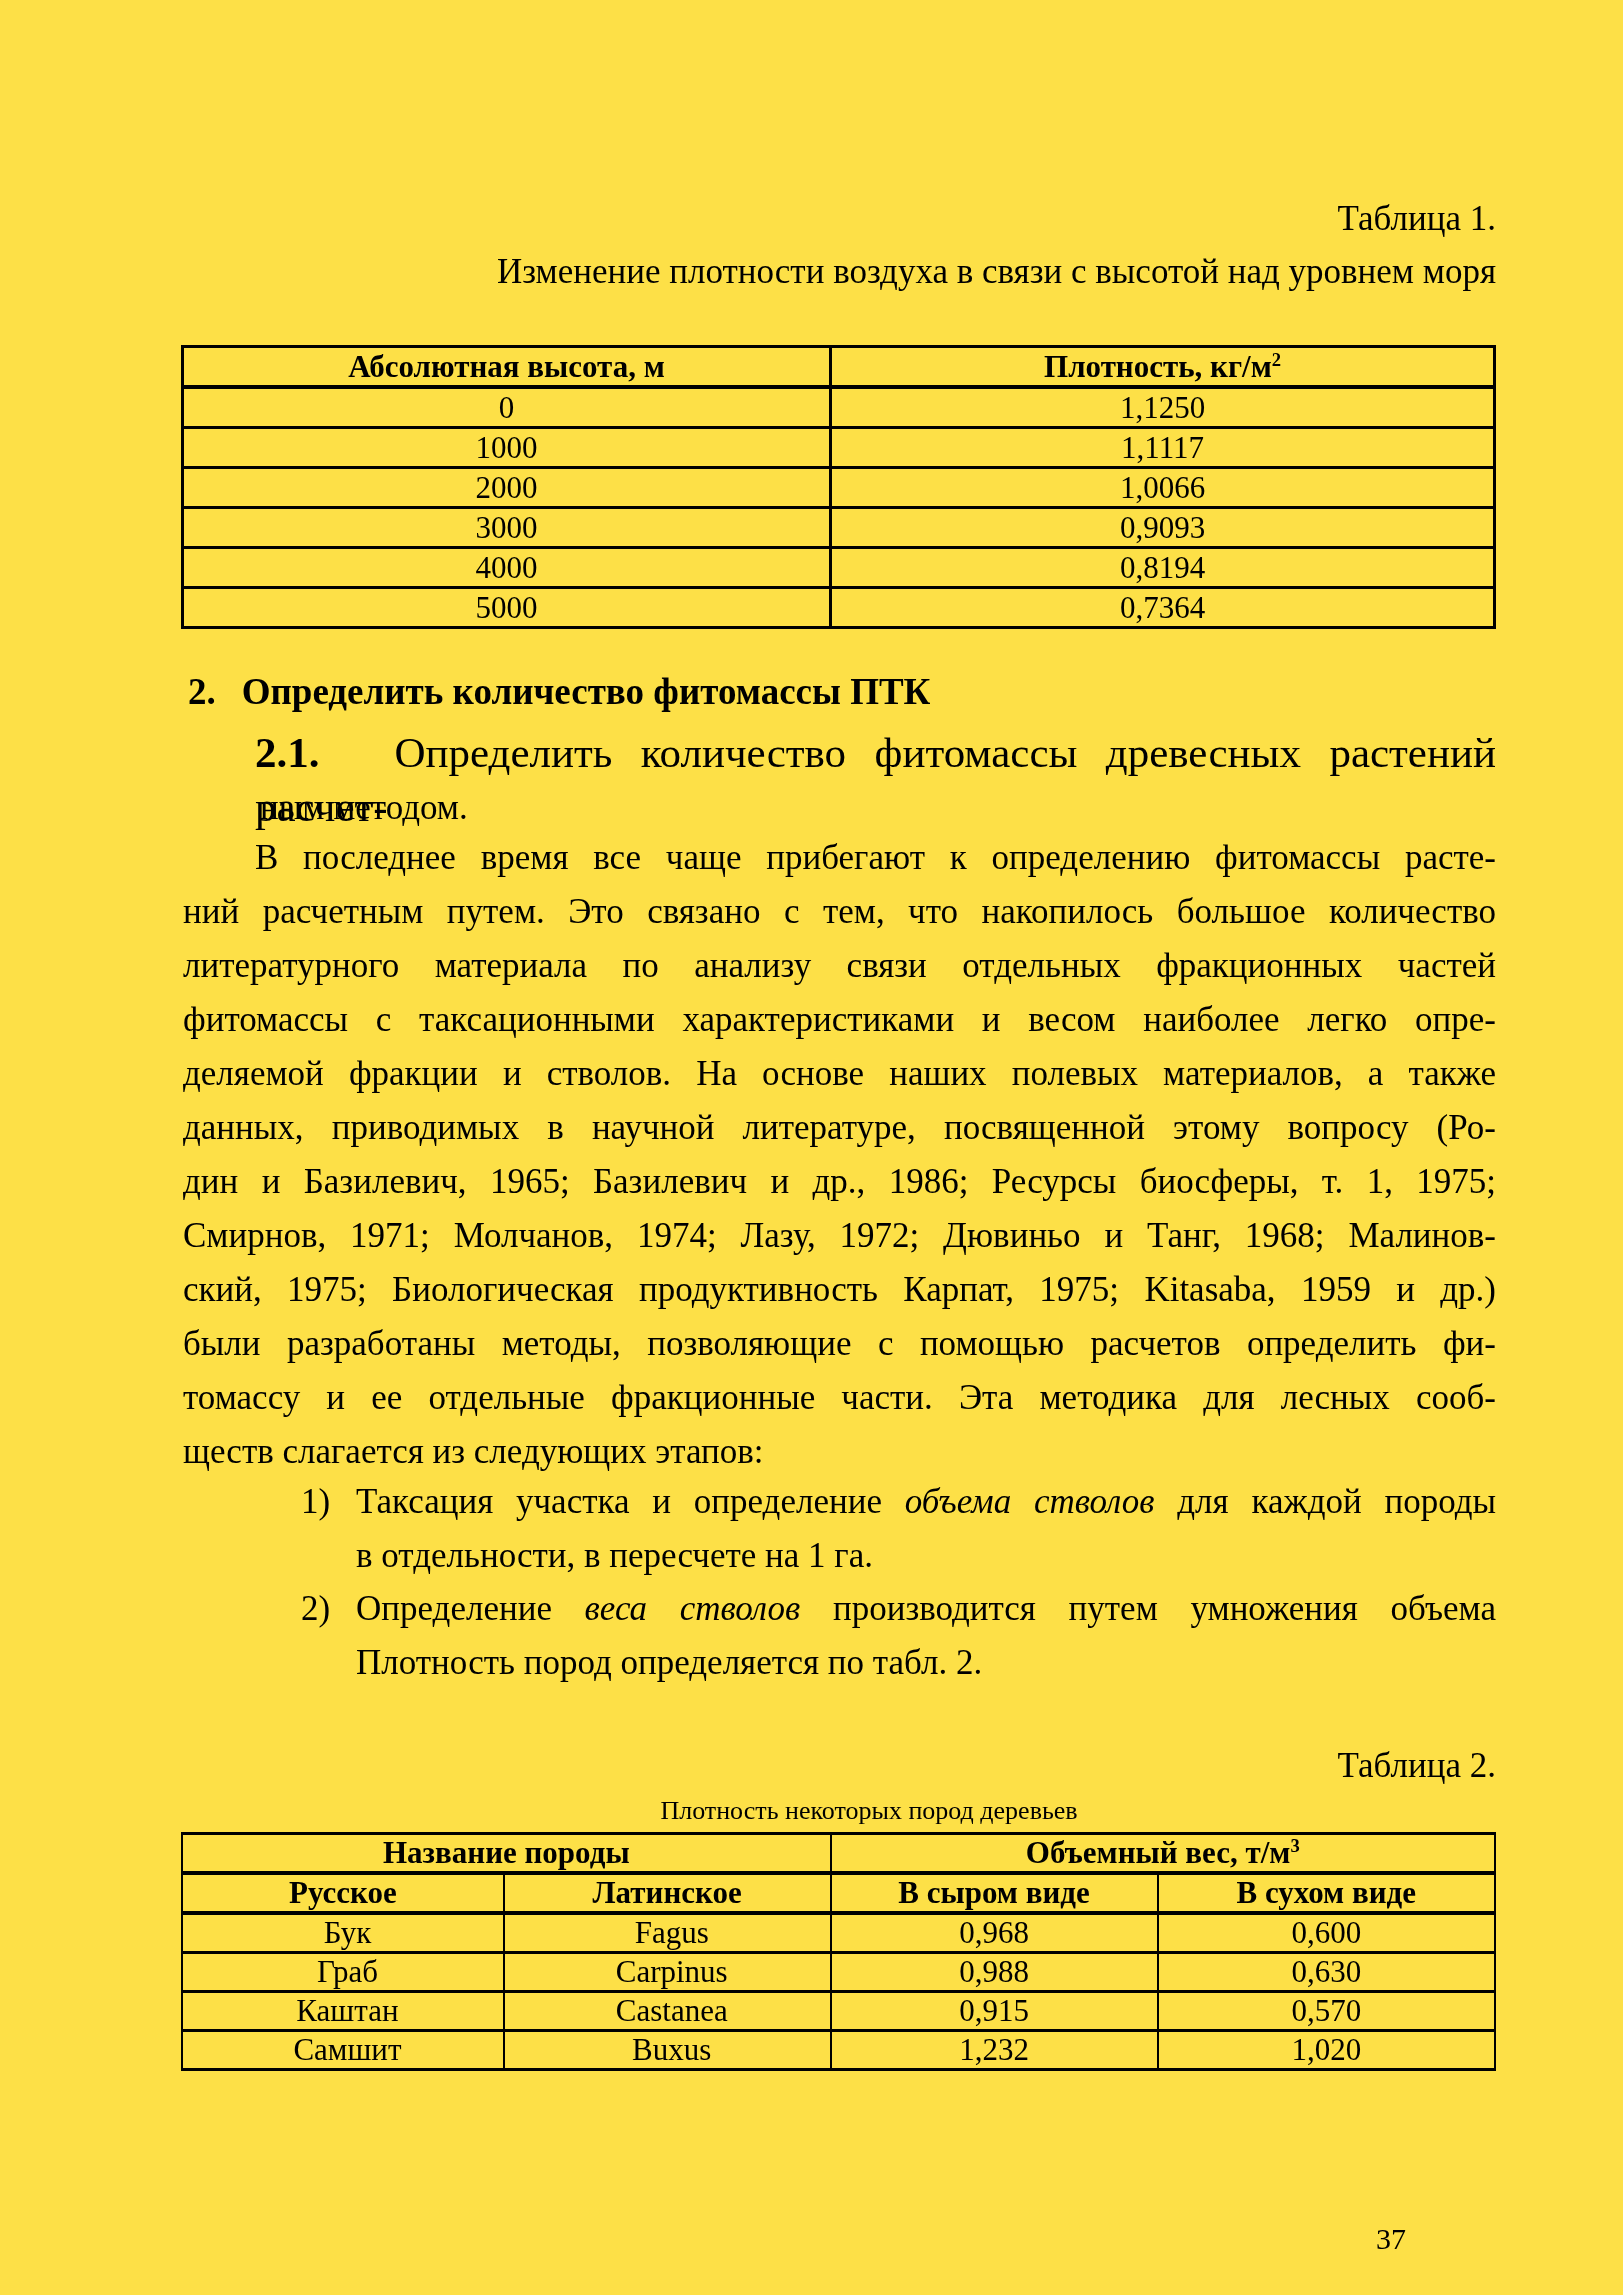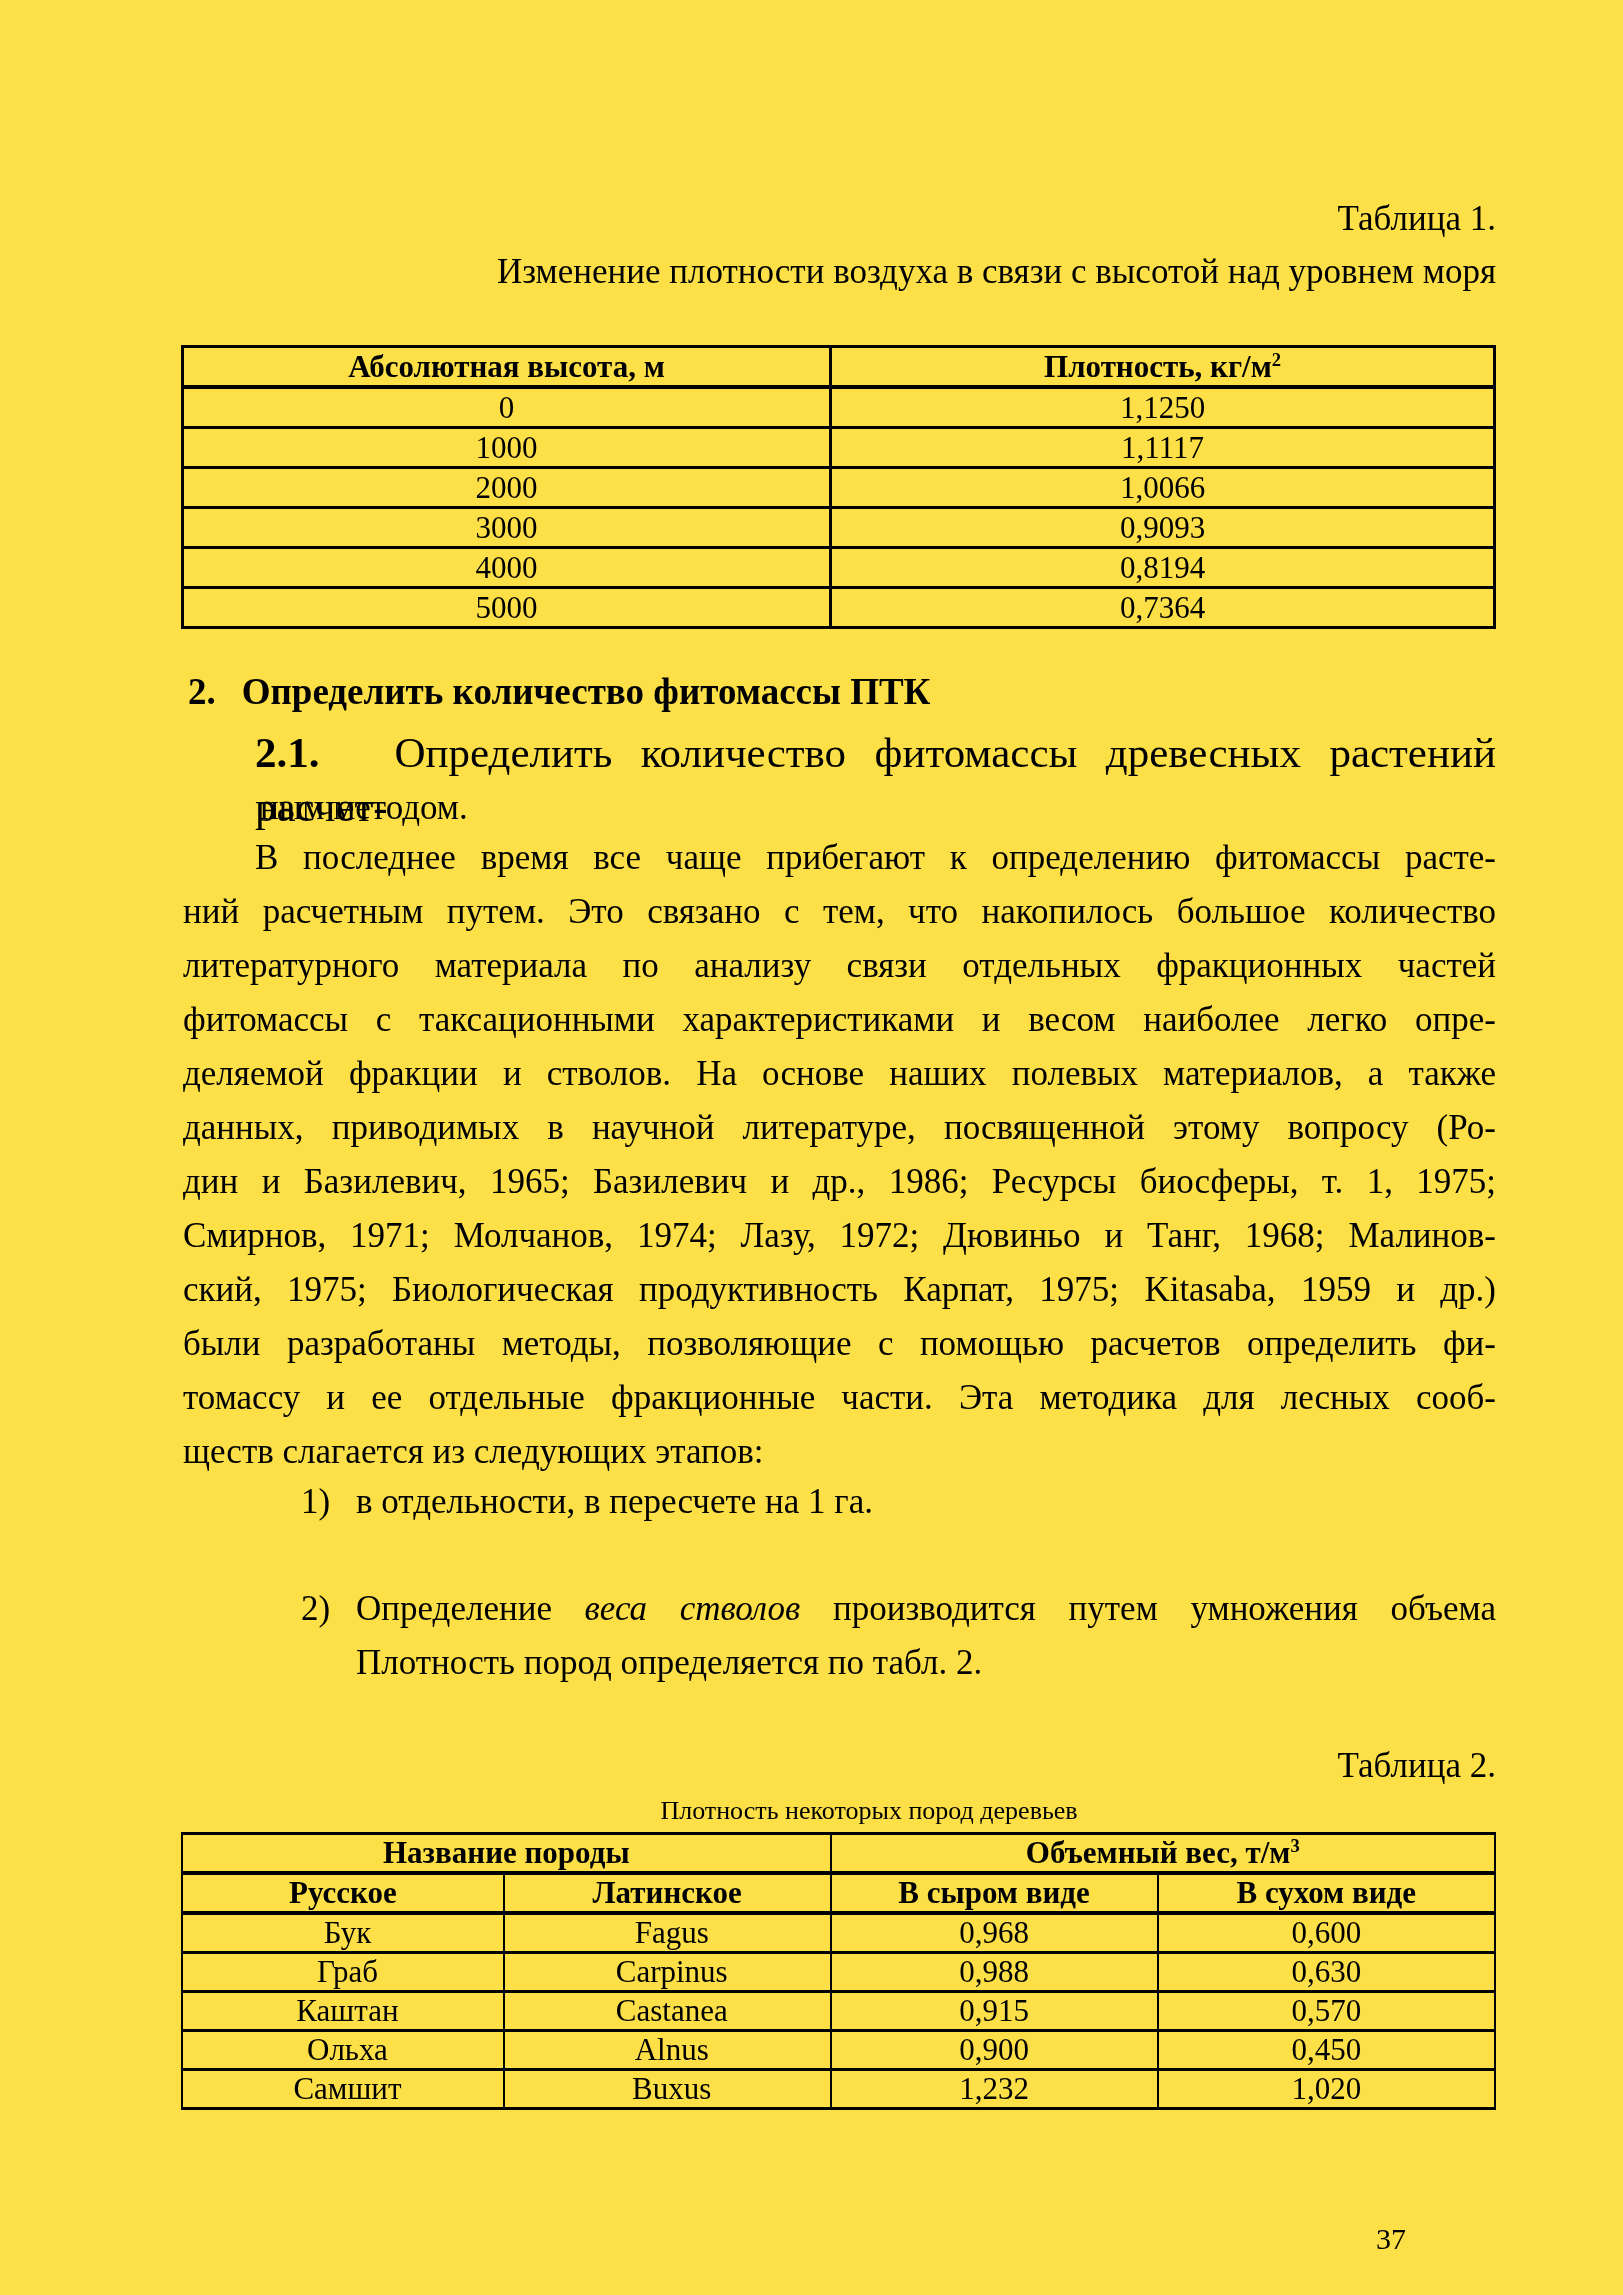--- a/index.html
+++ b/index.html
@@ -126,20 +126,21 @@
       <div class="line">дин и Базилевич, 1965; Базилевич и др., 1986; Ресурсы биосферы, т. 1, 1975;</div>
       <div class="line">Смирнов, 1971; Молчанов, 1974; Лазу, 1972; Дювиньо и Танг, 1968; Малинов-</div>
       <div class="line">ский, 1975; Биологическая продуктивность Карпат, 1975; Kitasaba, 1959 и др.)</div>
       <div class="line">были разработаны методы, позволяющие с помощью расчетов определить фи-</div>
       <div class="line">томассу и ее отдельные фракционные части. Эта методика для лесных сооб-</div>
       <div class="line">ществ слагается из следующих этапов:</div>
     </div>
 
   <div id="li1" class="li">
     <span class="li-marker">1)</span>
+    <div class="line"><span>Таксация участка и определение </span><span style="font-style: italic;">объема стволов</span><span> для каждой породы</span></div>
     <div class="line"><span>в отдельности, в пересчете на 1 га.</span></div>
   </div>
 
   <div id="li2" class="li">
     <span class="li-marker">2)</span>
     <div class="line"><span>Определение </span><span style="font-style: italic;">веса стволов</span><span> производится путем умножения объема</span></div>
     <div class="line"><span>Плотность пород определяется по табл. 2.</span></div>
   </div>
 
   <div id="t2-label" class="abs tbl-label">Таблица 2.</div>
@@ -177,26 +178,20 @@
           <td>0,988</td>
           <td>0,630</td>
         </tr>
         <tr>
           <td>Каштан</td>
           <td>Castanea</td>
           <td>0,915</td>
           <td>0,570</td>
         </tr>
         <tr>
-          <td>Ольха</td>
-          <td>Alnus</td>
-          <td>0,900</td>
-          <td>0,450</td>
-        </tr>
-        <tr>
           <td>Самшит</td>
           <td>Buxus</td>
           <td>1,232</td>
           <td>1,020</td>
         </tr>
       </tbody>
   </table>
 
   <div id="page-number">37</div>
 

